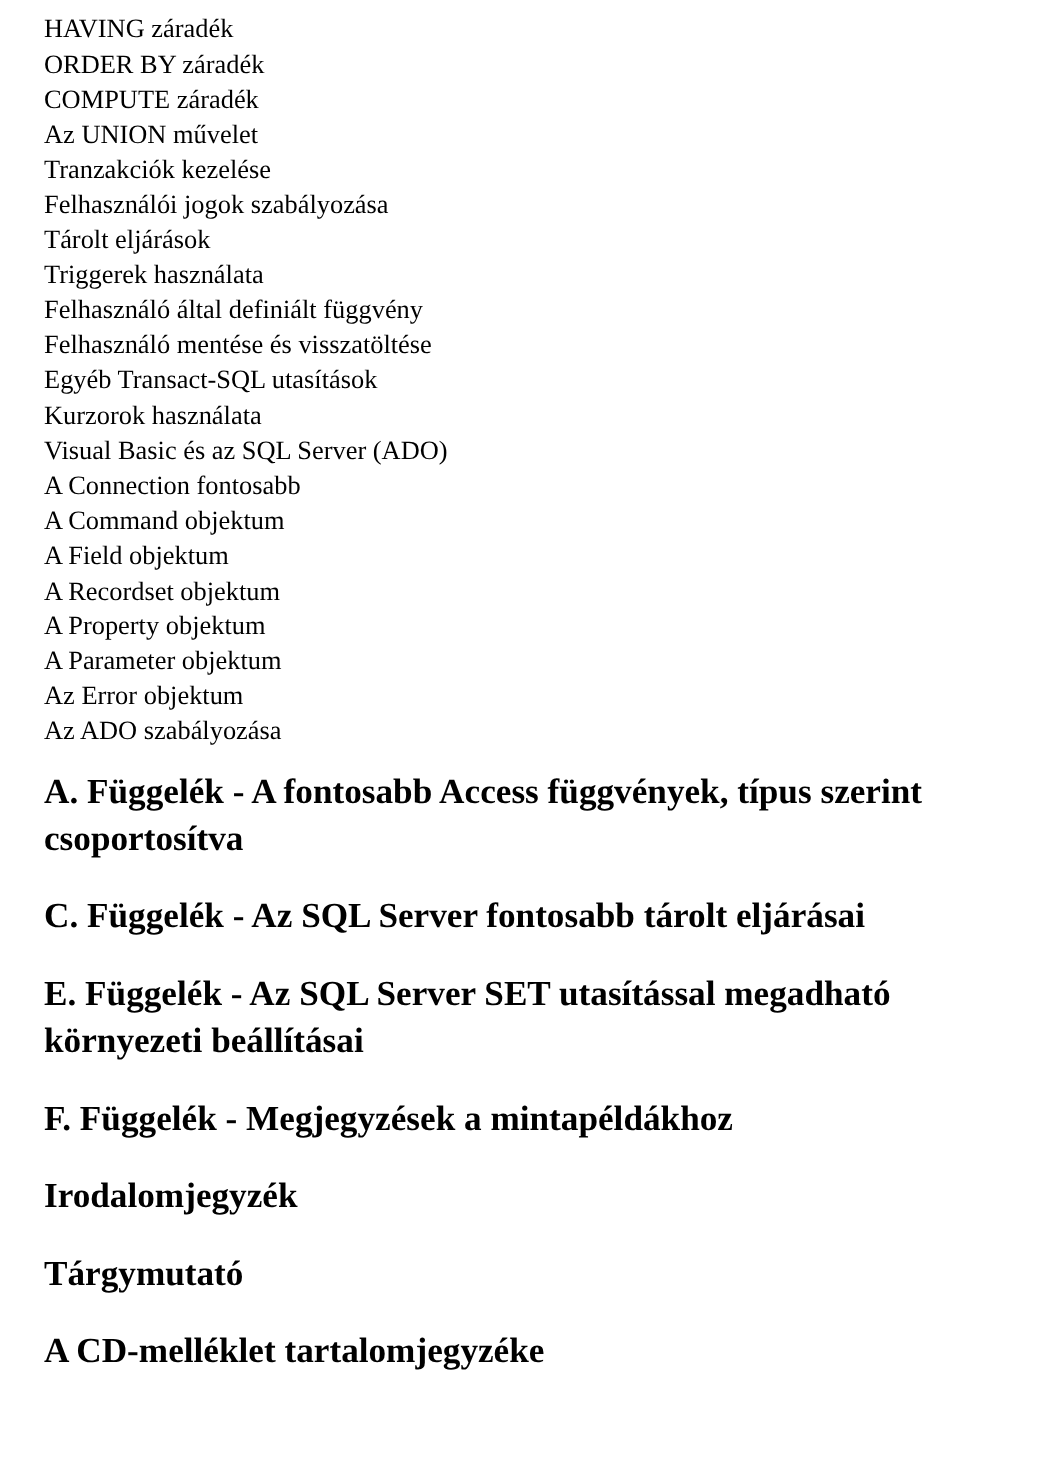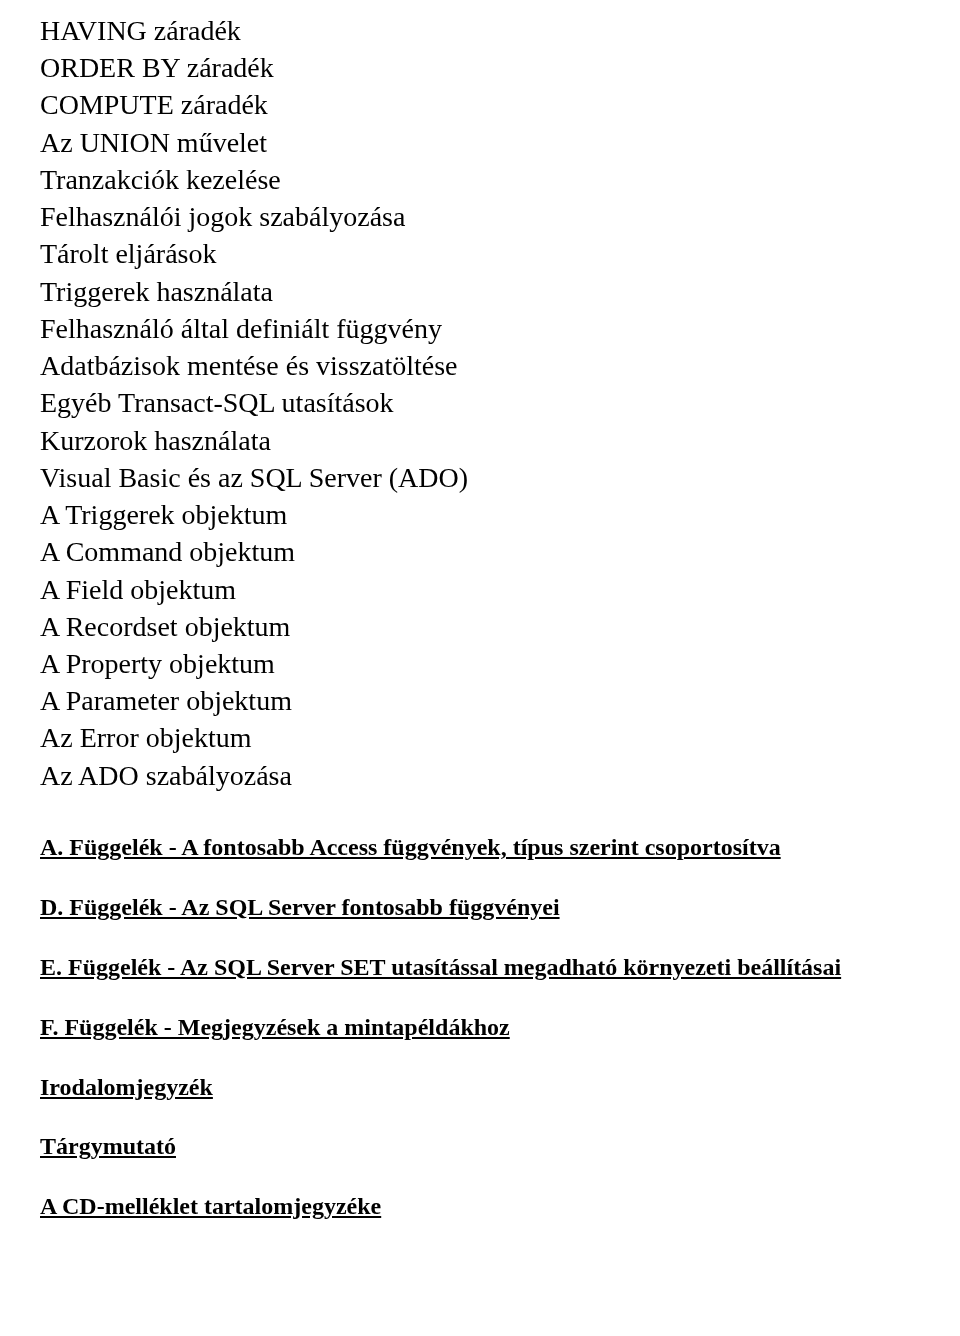--- a/index.html
+++ b/index.html
@@ -7,31 +7,30 @@
     padding: 0;
     background: #ffffff;
     font-family: "Times New Roman", Times, serif;
     color: #000000;
     width: 960px;
   }
   .page {
     padding: 12px 40px 40px 40px;
   }
   .plain-list {
-    font-size: 28px;
+    font-size: 24px;
     line-height: 1.33;
-    margin-bottom: 38px;
+    margin-bottom: 16px;
   }
   .plain-list div {
     white-space: nowrap;
   }
   .bold-list {
-    font-size: 24px;
+    font-size: 32px;
     line-height: 1.33;
-    text-decoration: underline;
   }
   .bold-list .item {
     font-weight: bold;
     margin-bottom: 28px;
   }
   .bold-list .item span.label {
     display: inline;
   }
 </style>
 </head>
@@ -42,40 +41,40 @@
   <div class="plain-list">
     <div>HAVING záradék</div>
     <div>ORDER BY záradék</div>
     <div>COMPUTE záradék</div>
     <div>Az UNION művelet</div>
     <div>Tranzakciók kezelése</div>
     <div>Felhasználói jogok szabályozása</div>
     <div>Tárolt eljárások</div>
     <div>Triggerek használata</div>
     <div>Felhasználó által definiált függvény</div>
-    <div>Adatbázisok mentése és visszatöltése</div>
+    <div>Felhasználó mentése és visszatöltése</div>
     <div>Egyéb Transact-SQL utasítások</div>
     <div>Kurzorok használata</div>
     <div>Visual Basic és az SQL Server (ADO)</div>
-    <div>A Triggerek objektum</div>
+    <div>A Connection fontosabb</div>
     <div>A Command objektum</div>
     <div>A Field objektum</div>
     <div>A Recordset objektum</div>
     <div>A Property objektum</div>
     <div>A Parameter objektum</div>
     <div>Az Error objektum</div>
     <div>Az ADO szabályozása</div>
   </div>
 
   <div class="bold-list">
     <div class="item">
       <span class="label">A. Függelék - A fontosabb Access függvények, típus  szerint csoportosítva</span>
     </div>
     <div class="item">
-      <span class="label">D. Függelék - Az SQL Server fontosabb függvényei</span>
+      <span class="label">C. Függelék - Az SQL Server fontosabb tárolt eljárásai</span>
     </div>
     <div class="item">
       <span class="label">E. Függelék - Az SQL Server SET utasítással  megadható környezeti beállításai</span>
     </div>
     <div class="item">
       <span class="label">F.  Függelék - Megjegyzések a mintapéldákhoz</span>
     </div>
     <div class="item">
       <span class="label">Irodalomjegyzék</span>
     </div>

